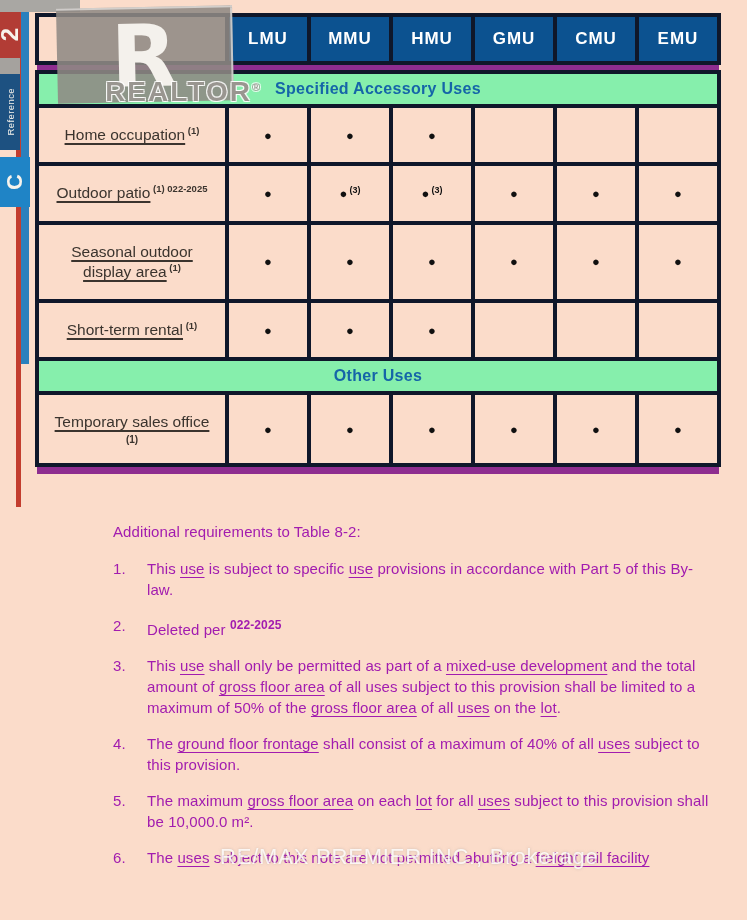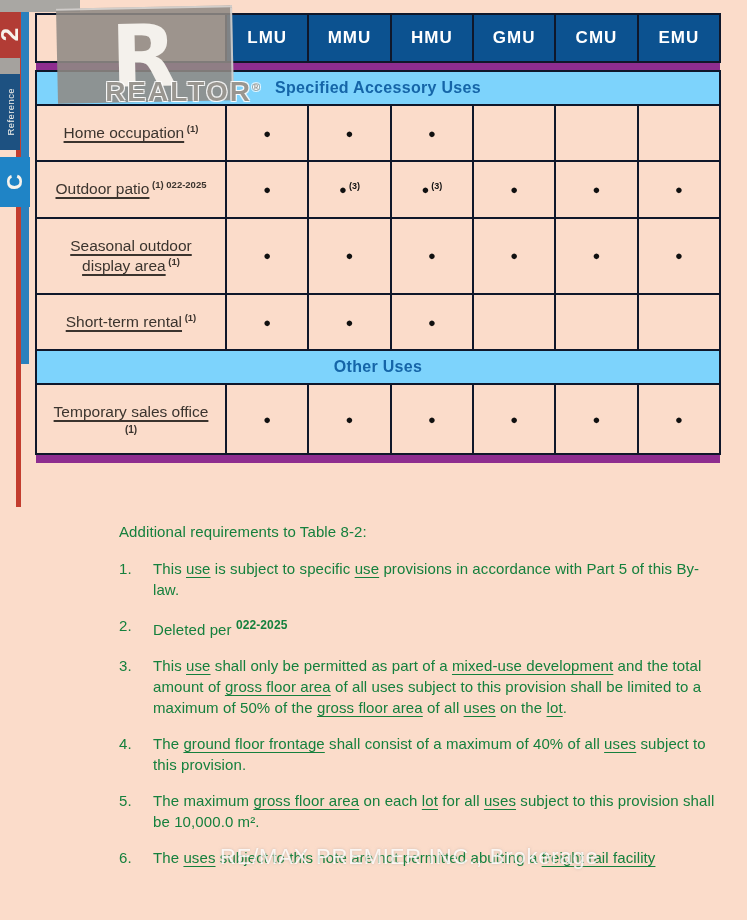--- a/index.html
+++ b/index.html
@@ -26,37 +26,37 @@
   .realtor-r { color:#f4f1ec; font-size:86px; font-weight:bold; line-height:1; font-family:"DejaVu Sans",sans-serif; }
   .realtor-word { position:absolute; left:0px; top:76px; width:262px; text-align:right;
                   font-size:28px; font-weight:bold; letter-spacing:2px; color:rgba(148,144,138,.95);
                   text-shadow:-1px -1px 0 rgba(255,255,255,.8), 1px -1px 0 rgba(255,255,255,.8),
                               -1px 1px 0 rgba(255,255,255,.8), 1px 1px 0 rgba(255,255,255,.8); }
   .realtor-word sup { font-size:11px; }
 
   
   table.ztable { position:absolute; left:35px; top:13px; width:686px; border-collapse:collapse;
                  table-layout:fixed; z-index:2; }
-  .ztable td { border:2px solid #0f172a; }
+  .ztable td { border:4px solid #0f172a; }
   .zt-corner { height:48px; background:transparent; }
   .zt-zh { height:48px; background:#0c5290; color:#ffffff; font-weight:bold; font-size:17px;
            text-align:center; letter-spacing:1px; }
   .zt-purple { height:9px; background:#8e2d8f; border:0 !important; }
-  .zt-band { height:34px; background:#7dd3fc; color:#1565a8; font-weight:bold; font-size:16px;
+  .zt-band { height:34px; background:#86efac; color:#1565a8; font-weight:bold; font-size:16px;
              text-align:center; letter-spacing:.3px; }
   .zt-lbl { height:52px; text-align:center; vertical-align:middle; padding:17px 7px;
             color:#3b342e; font-size:15.5px; line-height:1.3; }
   .zt-lbl .main { text-decoration:underline; text-underline-offset:3px; text-decoration-thickness:1.5px; }
   .zt-lbl sup.fn { font-size:9.5px; font-weight:bold; text-decoration:none; }
   .zt-lbl .sub { font-size:10px; font-weight:bold; margin-top:1px; }
   .zt-cell { text-align:center; vertical-align:middle; font-size:13px; color:#101010; }
   .zt-cell sup.note { font-size:9px; font-weight:bold; margin-left:2px; }
 
   
-  .notes { position:absolute; left:119px; top:521px; width:600px; color:#15803d;
+  .notes { position:absolute; left:113px; top:521px; width:600px; color:#a21caf;
            font-size:15px; line-height:21px; letter-spacing:.1px; z-index:2; }
   .notes-intro { margin-bottom:16px; }
   .note-item { display:grid; grid-template-columns:34px 1fr; margin-bottom:15px; }
   .u { text-decoration:underline; text-underline-offset:2.5px; text-decoration-thickness:1px; }
   sup.rsup { font-size:12px; font-weight:bold; }
 
   
   .remax { position:absolute; left:220px; top:844px; z-index:7; font-size:22px; letter-spacing:.8px;
            color:rgba(255,255,255,0.82); text-shadow:0 0 3px rgba(170,163,156,.55); pointer-events:none; }
 </style>

